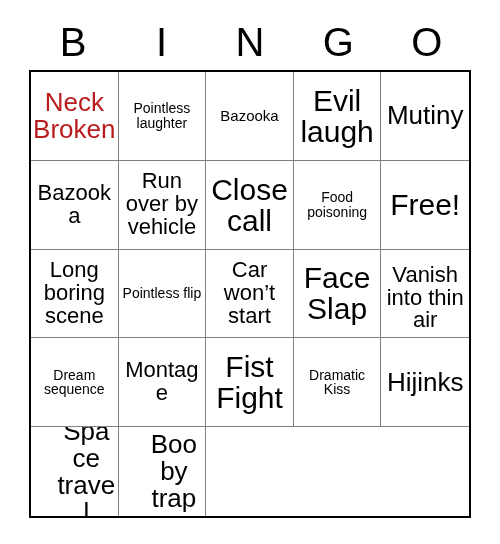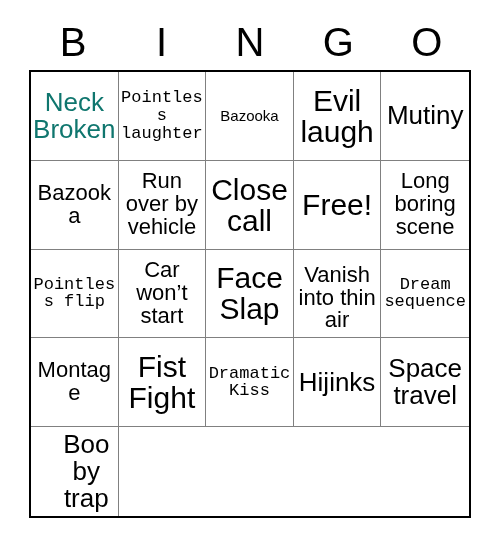--- a/index.html
+++ b/index.html
@@ -78,39 +78,39 @@
     width: 100%;
     line-height: 1.04;
     word-wrap: break-word;
     color: #000;
   }
 
   
   .sz-xl  .txt { font-size: 30px; }
   .sz-lg  .txt { font-size: 26px; }
   .sz-md  .txt { font-size: 22px; }
-  .sz-sm  .txt { font-size: 17px; font-family: Liberation Mono, monospace; }
+  .sz-sm  .txt { font-size: 14px; }
   .sz-xs  .txt { font-size: 15px; }
 </style>
 </head>
 <body>
 
 <div id="card">
 
   <div id="header">
     <div class="hdr-cell">B</div>
     <div class="hdr-cell">I</div>
     <div class="hdr-cell">N</div>
     <div class="hdr-cell">G</div>
     <div class="hdr-cell">O</div>
   </div>
 
   <div id="grid" style="grid-template-columns: repeat(5, 1fr); grid-template-rows: repeat(5, 1fr); border-color: rgb(0, 0, 0); background: rgb(255, 255, 255);">
       <div class="cell sz-lg" style="border-right-color: rgb(128, 128, 128); border-bottom-color: rgb(128, 128, 128);">
-        <span class="txt" style="color: #0f766e;">Neck Broken</span>
+        <span class="txt" style="color: #b91c1c;">Neck Broken</span>
       </div>
       <div class="cell sz-sm" style="border-right-color: rgb(128, 128, 128); border-bottom-color: rgb(128, 128, 128);">
         <span class="txt" style="color: rgb(0, 0, 0);">Pointless laughter</span>
       </div>
       <div class="cell sz-xs" style="border-right-color: rgb(128, 128, 128); border-bottom-color: rgb(128, 128, 128);">
         <span class="txt" style="color: rgb(0, 0, 0);">Bazooka</span>
       </div>
       <div class="cell sz-xl" style="border-right-color: rgb(128, 128, 128); border-bottom-color: rgb(128, 128, 128);">
         <span class="txt" style="color: rgb(0, 0, 0);">Evil laugh</span>
       </div>
@@ -118,20 +118,23 @@
         <span class="txt" style="color: rgb(0, 0, 0);">Mutiny</span>
       </div>
       <div class="cell sz-md" style="border-right-color: rgb(128, 128, 128); border-bottom-color: rgb(128, 128, 128);">
         <span class="txt" style="color: rgb(0, 0, 0);">Bazooka</span>
       </div>
       <div class="cell sz-md" style="border-right-color: rgb(128, 128, 128); border-bottom-color: rgb(128, 128, 128);">
         <span class="txt" style="color: rgb(0, 0, 0);">Run over by vehicle</span>
       </div>
       <div class="cell sz-xl" style="border-right-color: rgb(128, 128, 128); border-bottom-color: rgb(128, 128, 128);">
         <span class="txt" style="color: rgb(0, 0, 0);">Close call</span>
+      </div>
+      <div class="cell sz-sm" style="border-right-color: rgb(128, 128, 128); border-bottom-color: rgb(128, 128, 128);">
+        <span class="txt" style="color: rgb(0, 0, 0);">Food poisoning</span>
       </div>
       <div class="cell sz-xl" style="border-right-color: rgb(128, 128, 128); border-bottom-color: rgb(128, 128, 128);">
         <span class="txt" style="color: rgb(0, 0, 0);">Free!</span>
       </div>
       <div class="cell sz-md" style="border-right-color: rgb(128, 128, 128); border-bottom-color: rgb(128, 128, 128);">
         <span class="txt" style="color: rgb(0, 0, 0);">Long boring scene</span>
       </div>
       <div class="cell sz-sm" style="border-right-color: rgb(128, 128, 128); border-bottom-color: rgb(128, 128, 128);">
         <span class="txt" style="color: rgb(0, 0, 0);">Pointless flip</span>
       </div>

